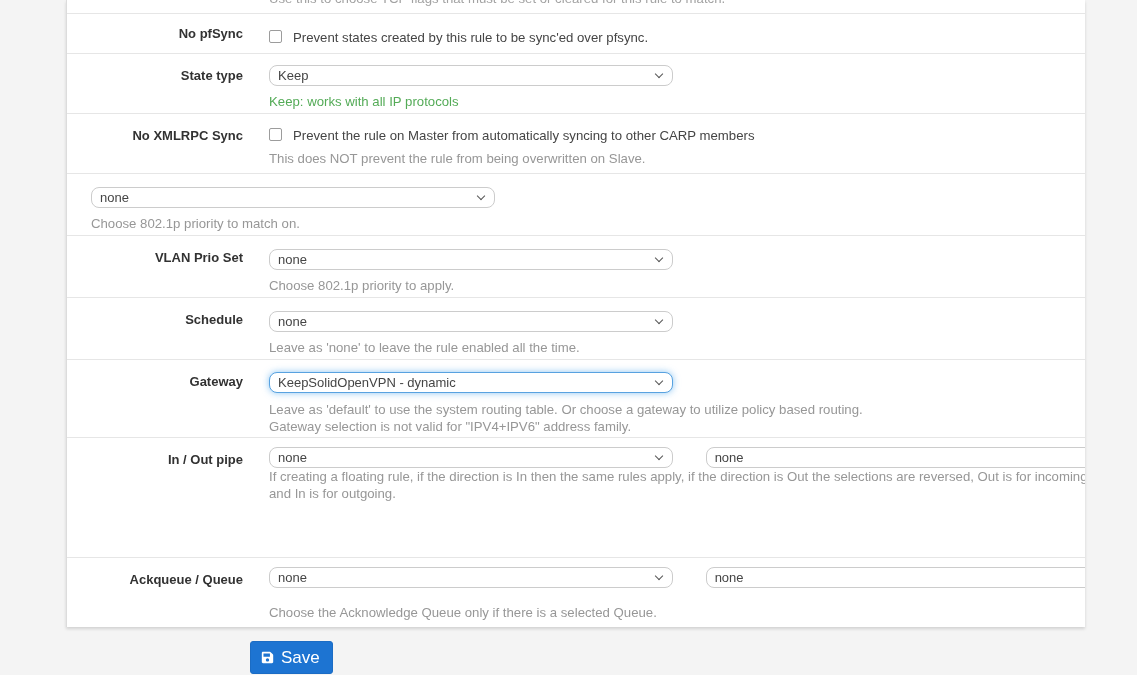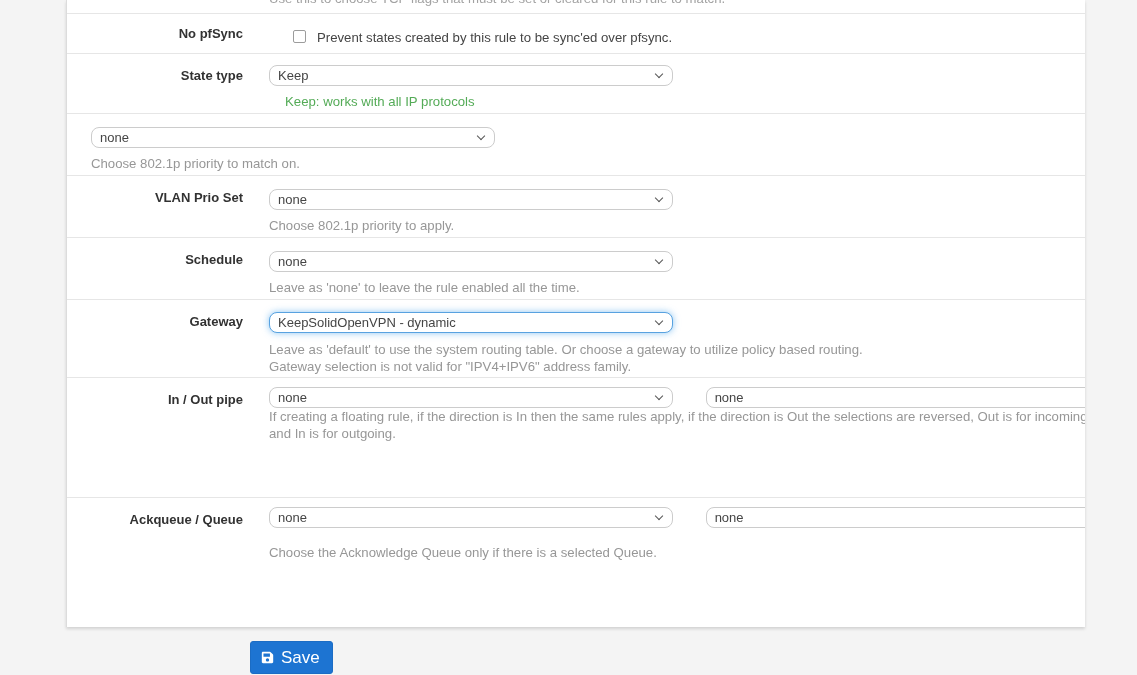--- a/index.html
+++ b/index.html
@@ -34,22 +34,22 @@
   }
   .ctl { flex:1; padding:11px 16px 0 0; }
   .help {
     color:#979797;
     font-size:13.2px;
     line-height:17px;
     margin-top:7px;
   }
   .help.first { margin-top:0; }
   .help.big-gap { margin-top:16px; }
-  .help.green { color:#54ab57;margin-left:16px; }
-  .chkline { display:flex; margin-top:5px;margin-left:24px; }
+  .help.green { color:#54ab57; }
+  .chkline { display:flex; margin-top:5px; }
   .chk {
     width:13px; height:13px;
     border:1px solid #9c9c9c;
     border-radius:2px;
     background:#fff;
     margin-right:11px;
     flex:none;
     cursor:pointer;
   }
   .chktext { color:#454545; font-size:13.2px; }
@@ -122,20 +122,30 @@
       <span class="sel">
         <select>
           <option>Keep</option>
         </select>
         <span class="chev"></span>
       </span>
       <div class="help green">Keep: works with all IP protocols</div>
     </div>
   </div>
 
+  <div class="row" style="height:60px">
+    <div class="lbl">No XMLRPC Sync</div>
+    <div class="ctl">
+      <div class="chkline" style="margin-top:3px">
+        <span class="chk"></span>
+        <span class="chktext">Prevent the rule on Master from automatically syncing to other CARP members</span>
+      </div>
+      <div class="help">This does NOT prevent the rule from being overwritten on Slave.</div>
+    </div>
+  </div>
 
   <div class="row" style="height:62px">
     <div class="ctl" style="padding-top:13px">
       <span class="sel">
         <select>
           <option>none</option>
         </select>
         <span class="chev"></span>
       </span>
       <div class="help">Choose 802.1p priority to match on.</div>

